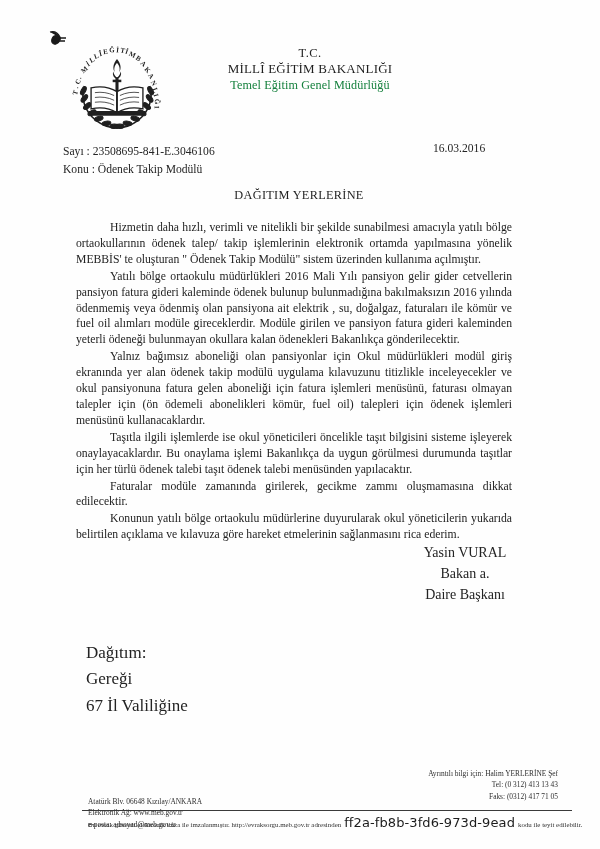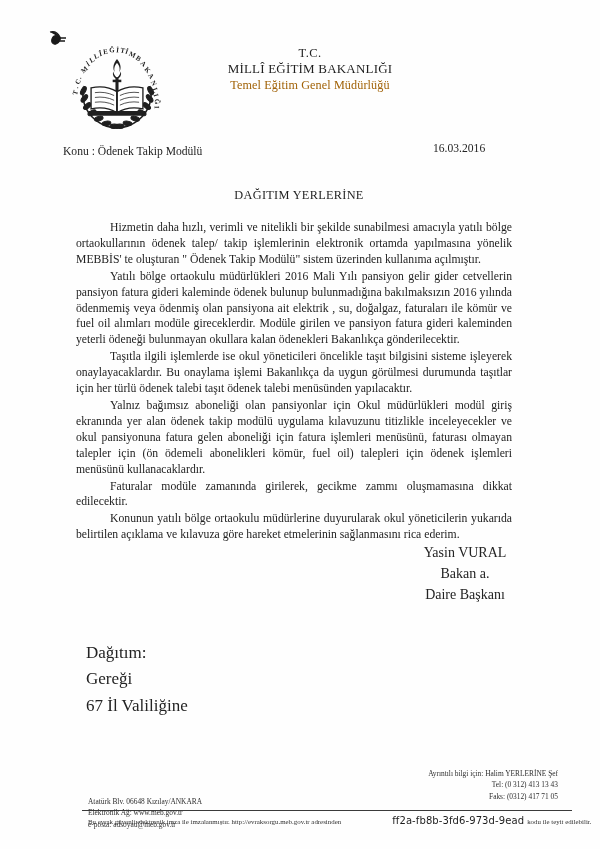--- a/index.html
+++ b/index.html
@@ -67,21 +67,21 @@
   }
   .title-ministry {
     font-size: 13px;
     letter-spacing: 0.2px;
     color: #1f1f1f;
     white-space: nowrap;
   }
   .title-dept {
     font-size: 12.2px;
     letter-spacing: 0.1px;
-    color: #a16207;
+    color: #15803d;
     white-space: nowrap;
   }
 
   
   .refblock {
     position: absolute;
     left: 63px;
     top: 143px;
     font-size: 11.6px;
     line-height: 1.55;
@@ -186,25 +186,24 @@
   .esign-line {
     position: absolute;
     left: 88px;
     top: 47px;
     font-size: 6.9px;
     color: #313131;
     white-space: nowrap;
   }
   .esign-code {
     font-family: "DejaVu Sans", sans-serif;
-    font-size: 10px;
+    font-size: 13px;
     letter-spacing: 0.1px;
     color: #1c1c1c;
     padding: 0 3px;
-    margin-left: 48px;
   }
 </style>
 </head>
 <body>
 
 <div class="page">
 
   <div class="header">
 
     <div class="stray-mark">
@@ -292,32 +291,33 @@
     </div>
 
     <div class="header-titles">
       <div class="title-tc">T.C.</div>
       <div class="title-ministry">MİLLÎ EĞİTİM BAKANLIĞI</div>
       <div class="title-dept">Temel Eğitim Genel Müdürlüğü</div>
     </div>
   </div>
 
   <div class="refblock">
+    <div class="ref-line">Sayı  : 23508695-841-E.3046106</div>
     <div class="ref-line">Konu : Ödenek Takip Modülü</div>
   </div>
 
   <div class="docdate">16.03.2016</div>
 
   <div class="addressee">DAĞITIM YERLERİNE</div>
 
   <div class="body-text">
     <p>Hizmetin daha hızlı, verimli ve nitelikli bir şekilde sunabilmesi amacıyla yatılı bölge ortaokullarının ödenek talep/ takip işlemlerinin elektronik ortamda yapılmasına yönelik MEBBİS' te oluşturan " Ödenek Takip Modülü" sistem üzerinden kullanıma açılmıştır.</p>
     <p>Yatılı bölge ortaokulu müdürlükleri 2016 Mali Yılı pansiyon gelir gider cetvellerin pansiyon fatura gideri kaleminde ödenek bulunup bulunmadığına bakılmaksızın 2016 yılında ödenmemiş veya ödenmiş olan pansiyona ait elektrik , su, doğalgaz, faturaları ile  kömür ve fuel oil alımları modüle gireceklerdir. Modüle girilen ve pansiyon fatura gideri kaleminden yeterli ödeneği bulunmayan okullara kalan ödenekleri Bakanlıkça gönderilecektir.</p>
+    <p>Yalnız bağımsız aboneliği olan pansiyonlar için Okul müdürlükleri modül giriş ekranında yer alan ödenek takip modülü uygulama kılavuzunu titizlikle inceleyecekler ve okul pansiyonuna fatura gelen aboneliği için fatura işlemleri menüsünü, faturası olmayan talepler için (ön ödemeli abonelikleri kömür, fuel oil) talepleri için ödenek işlemleri menüsünü kullanacaklardır.</p>
     <p>Taşıtla ilgili işlemlerde ise okul yöneticileri öncelikle taşıt bilgisini sisteme işleyerek onaylayacaklardır. Bu onaylama işlemi Bakanlıkça da uygun görülmesi durumunda taşıtlar için her türlü ödenek talebi taşıt ödenek talebi menüsünden yapılacaktır.</p>
-    <p>Yalnız bağımsız aboneliği olan pansiyonlar için Okul müdürlükleri modül giriş ekranında yer alan ödenek takip modülü uygulama kılavuzunu titizlikle inceleyecekler ve okul pansiyonuna fatura gelen aboneliği için fatura işlemleri menüsünü, faturası olmayan talepler için (ön ödemeli abonelikleri kömür, fuel oil) talepleri için ödenek işlemleri menüsünü kullanacaklardır.</p>
     <p>Faturalar modüle zamanında girilerek, gecikme zammı oluşmamasına dikkat edilecektir.</p>
     <p>Konunun yatılı bölge ortaokulu müdürlerine duyurularak okul yöneticilerin yukarıda belirtilen açıklama  ve kılavuza göre hareket etmelerinin sağlanmasını rica ederim.</p>
   </div>
 
   <div class="signature">
     <div>Yasin VURAL</div>
     <div>Bakan a.</div>
     <div>Daire Başkanı</div>
   </div>
 

